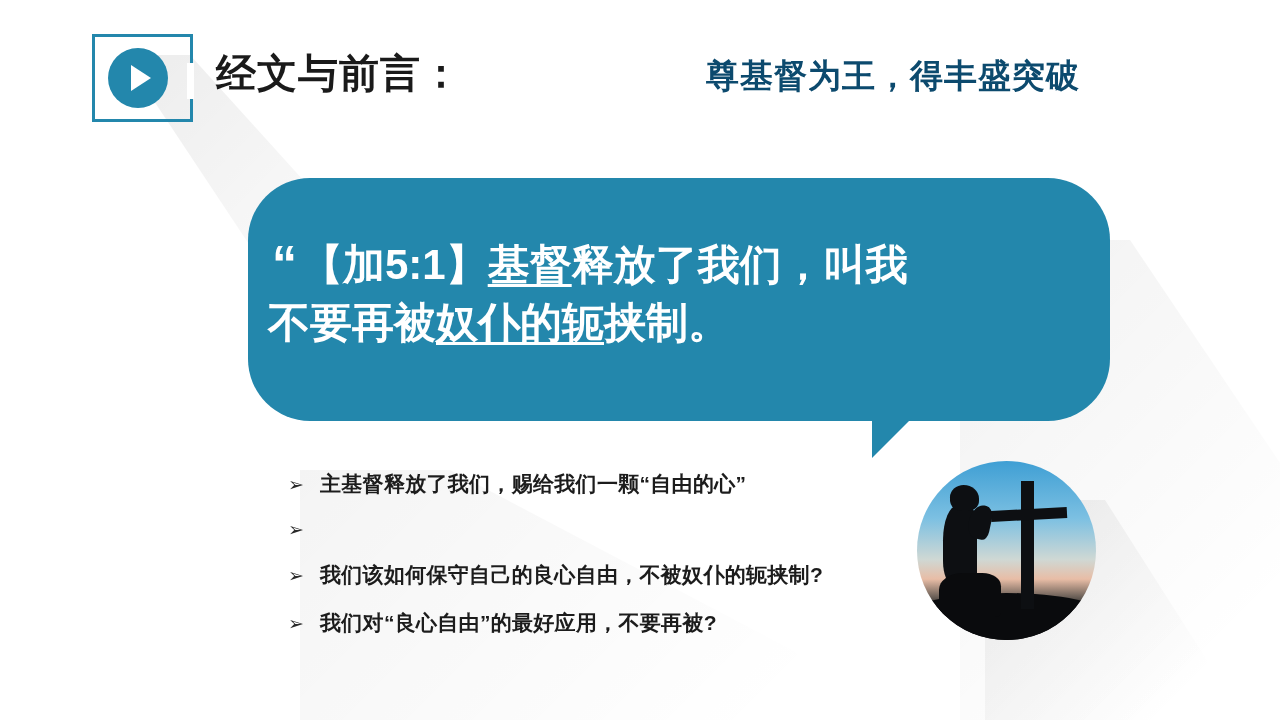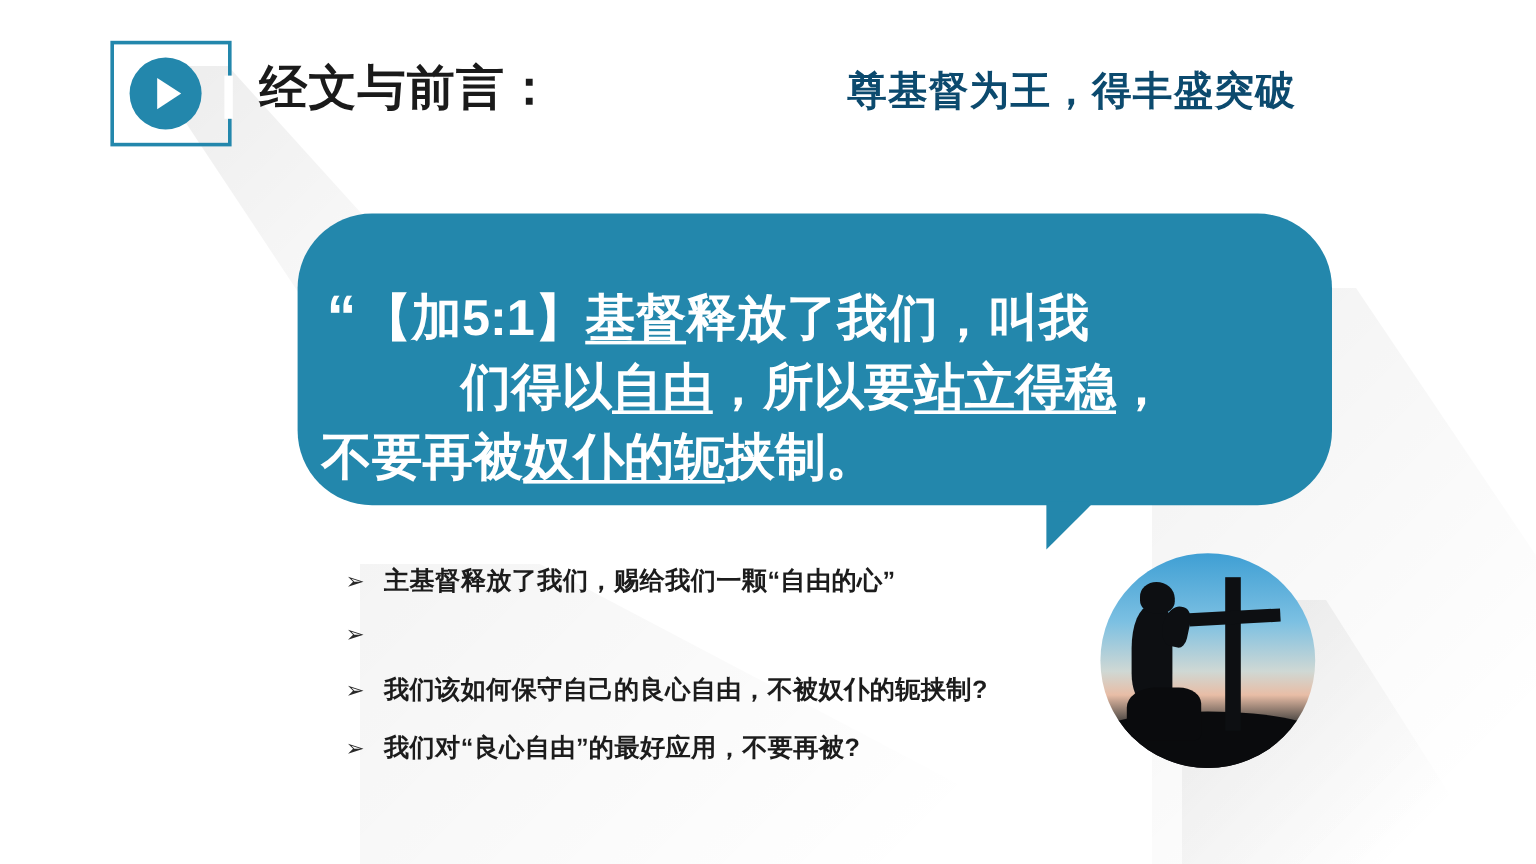--- a/index.html
+++ b/index.html
@@ -259,21 +259,20 @@
   </div>
 
   <div class="header-title">经文与前言：</div>
   <div class="header-subtitle">尊基督为王，得丰盛突破</div>
 
   <div class="bubble"></div>
   <div class="bubble-tail"></div>
 
   <div class="quote-body">
     <span class="quote-line ql1"><span class="quote-mark">“</span><span>【加5:1】</span><span class="u">基督</span><span>释放了我们，叫我</span></span>
-    <span class="quote-line ql2"><span>们得以</span><span class="u">自由</span><span>，所以要</span><span class="u">站立得稳</span><span>，</span></span>
     <span class="quote-line ql3"><span>不要再被</span><span class="u">奴仆的轭</span><span>挟制。</span></span>
   </div>
 
   <div class="bullets">
     <div class="bullet-row">
       <span class="bullet-marker">➢</span>
       <span>主基督释放了我们，赐给我们一颗“自由的心”</span>
     </div>
     <div class="bullet-row">
       <span class="bullet-marker">➢</span>

